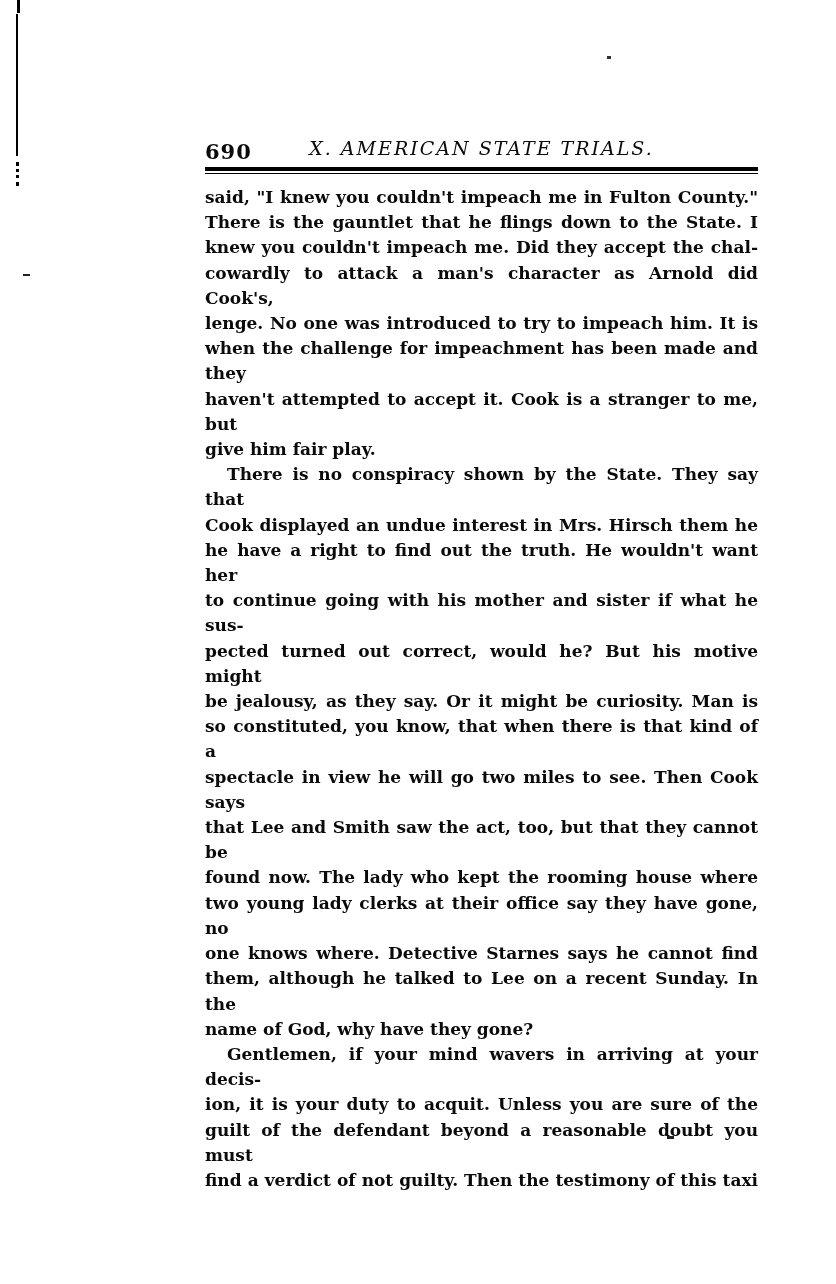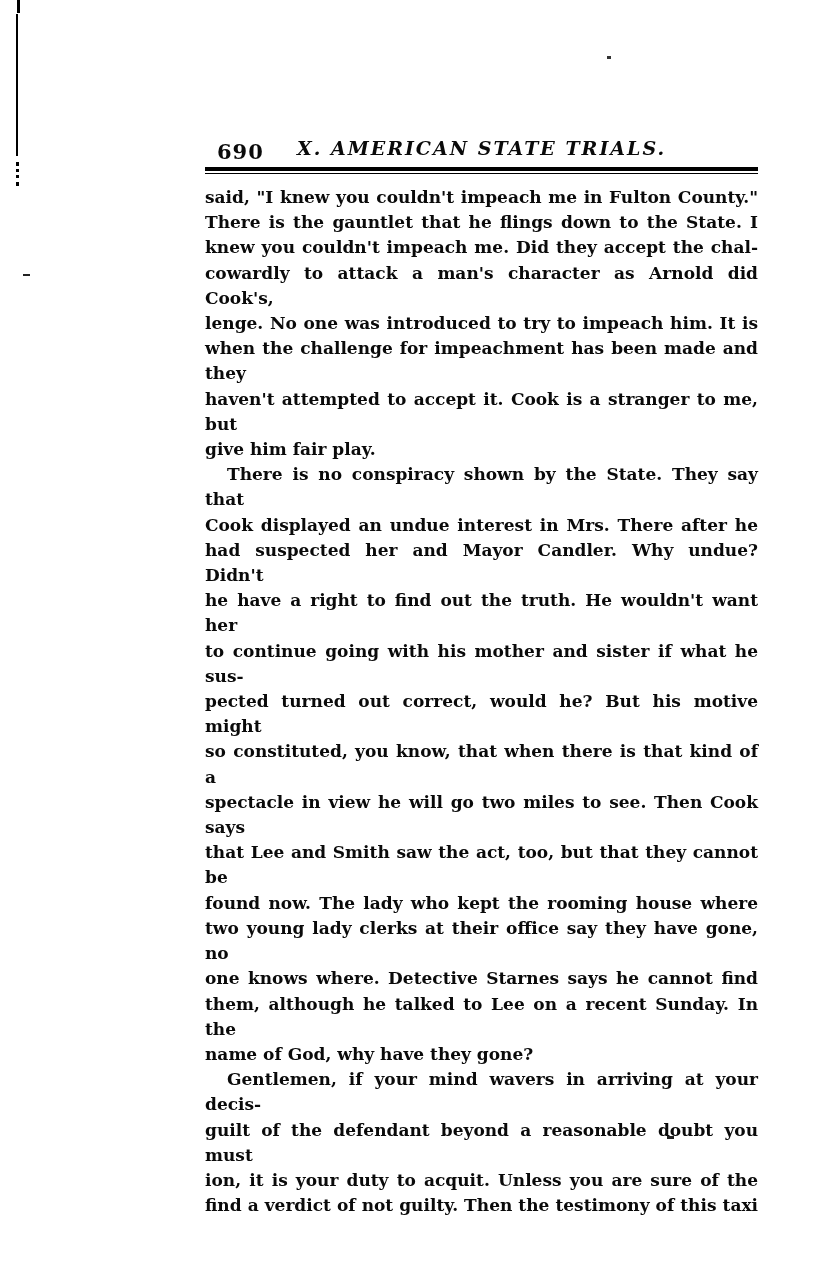--- a/index.html
+++ b/index.html
@@ -26,30 +26,30 @@
   
   .page-header {
     position: absolute;
     left: 205px;
     top: 137px;
     width: 553px;
   }
   .header-row { position: relative; height: 28px; }
   .page-number {
     position: absolute;
-    left: 12px; top: 2px;
+    left: 0; top: 2px;
     font-size: 21px;
     font-weight: 700;
     letter-spacing: 1px;
     text-align: right;
   }
   .header-title {
     text-align: center;
     font-size: 19px;
-    font-weight: 700;
+    font-weight: 400;
     font-style: italic;
     letter-spacing: 2px;
     white-space: nowrap;
   }
   .header-rule {
     margin-top: 2px;
     height: 2px;
     border-top: 4px solid #000;
     border-bottom: 1px solid #000;
   }
@@ -98,33 +98,33 @@
       <div class="line">There is the gauntlet that he flings down to the State.  I</div>
       <div class="line">knew you couldn't impeach me.  Did they accept the chal-</div>
       <div class="line">cowardly to attack a man's character as Arnold did Cook's,</div>
       <div class="line">lenge.  No one was introduced to try to impeach him.  It is</div>
       <div class="line">when the challenge for impeachment has been made and they</div>
       <div class="line">haven't attempted to accept it.  Cook is a stranger to me, but</div>
       <div class="line last">give him fair play.</div>
     </div>
     <div class="paragraph">
       <div class="line indent">There is no conspiracy shown by the State.  They say that</div>
-      <div class="line">Cook displayed an undue interest in Mrs. There after he</div>
-      <div class="line">had suspected her and Mayor Candler.  Why undue?  Didn't</div>
+      <div class="line">Cook displayed an undue interest in Mrs. Hirsch them he</div>
       <div class="line">he have a right to find out the truth.  He wouldn't want her</div>
       <div class="line">to continue going with his mother and sister if what he sus-</div>
       <div class="line">pected turned out correct, would he?  But his motive might</div>
+      <div class="line">be jealousy, as they say.  Or it might be curiosity.  Man is</div>
       <div class="line">so constituted, you know, that when there is that kind of a</div>
       <div class="line">spectacle in view he will go two miles to see.  Then Cook says</div>
       <div class="line">that Lee and Smith saw the act, too, but that they cannot be</div>
       <div class="line">found now.  The lady who kept the rooming house where</div>
       <div class="line">two young lady clerks at their office say they have gone, no</div>
       <div class="line">one knows where.  Detective Starnes says he cannot find</div>
       <div class="line">them, although he talked to Lee on a recent Sunday.  In the</div>
       <div class="line last">name of God, why have they gone?</div>
     </div>
     <div class="paragraph">
       <div class="line indent">Gentlemen, if your mind wavers in arriving at your decis-</div>
+      <div class="line">ion, it is your duty to acquit.  Unless you are sure of the</div>
       <div class="line">guilt of the defendant beyond a reasonable doubt you must</div>
-      <div class="line">ion, it is your duty to acquit.  Unless you are sure of the</div>
       <div class="line">find a verdict of not guilty.  Then the testimony of this taxi</div>
     </div>
   </div>
 
 </body></html>

